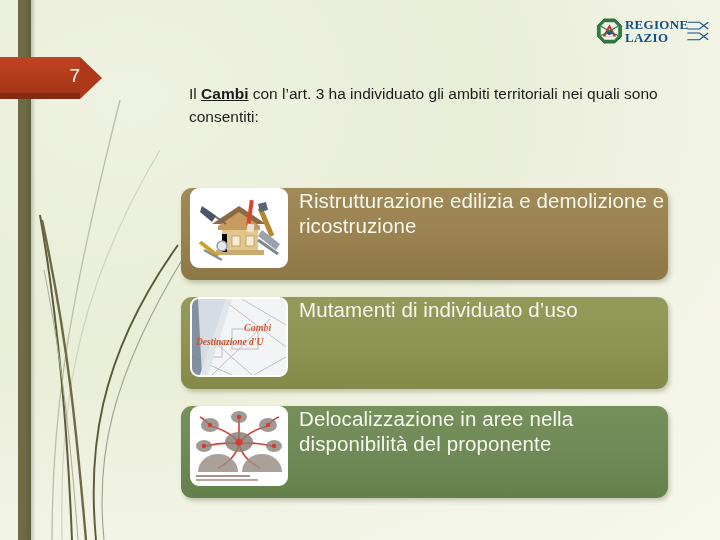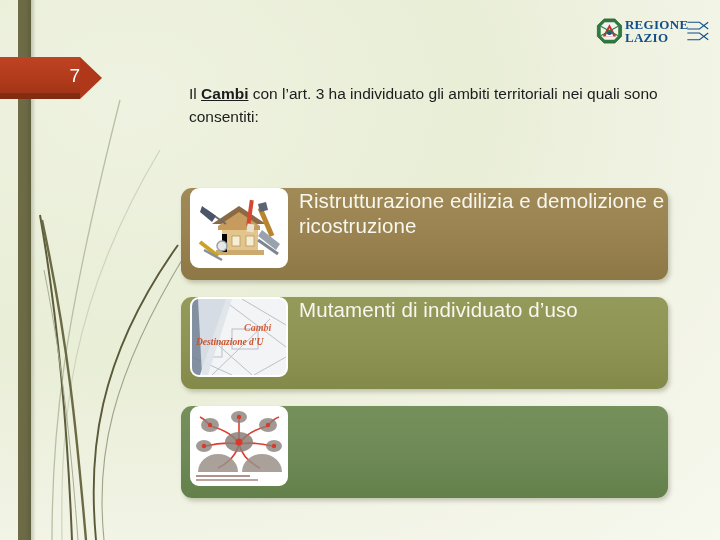--- a/index.html
+++ b/index.html
@@ -297,16 +297,17 @@
             <circle cx="18" cy="17" r="2.2"></circle>
               <circle cx="76" cy="17" r="2.2"></circle>
             <circle cx="12" cy="38" r="2.2"></circle>
               <circle cx="82" cy="38" r="2.2"></circle>
             <circle cx="47" cy="9" r="2.2"></circle>
           </g>
           <rect x="4" y="67" width="54" height="2" fill="#7a4a3a" opacity="0.6"></rect>
           <rect x="4" y="71" width="62" height="2" fill="#7a4a3a" opacity="0.5"></rect>
         </svg>
       </div>
+      <div class="box-label">Delocalizzazione in aree nella disponibilità del proponente</div>
     </div>
 
   </div>
 </div>
 
 </body></html>

